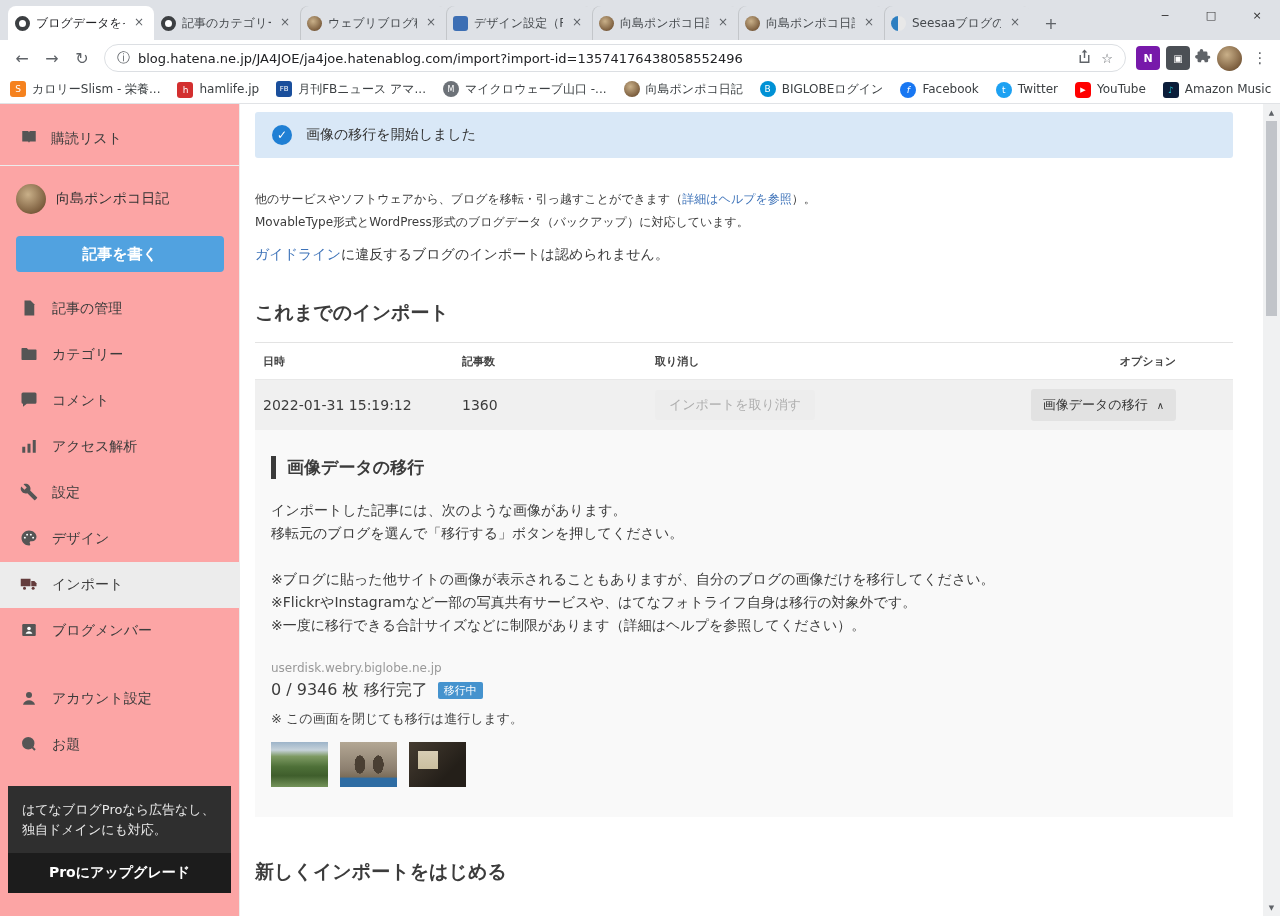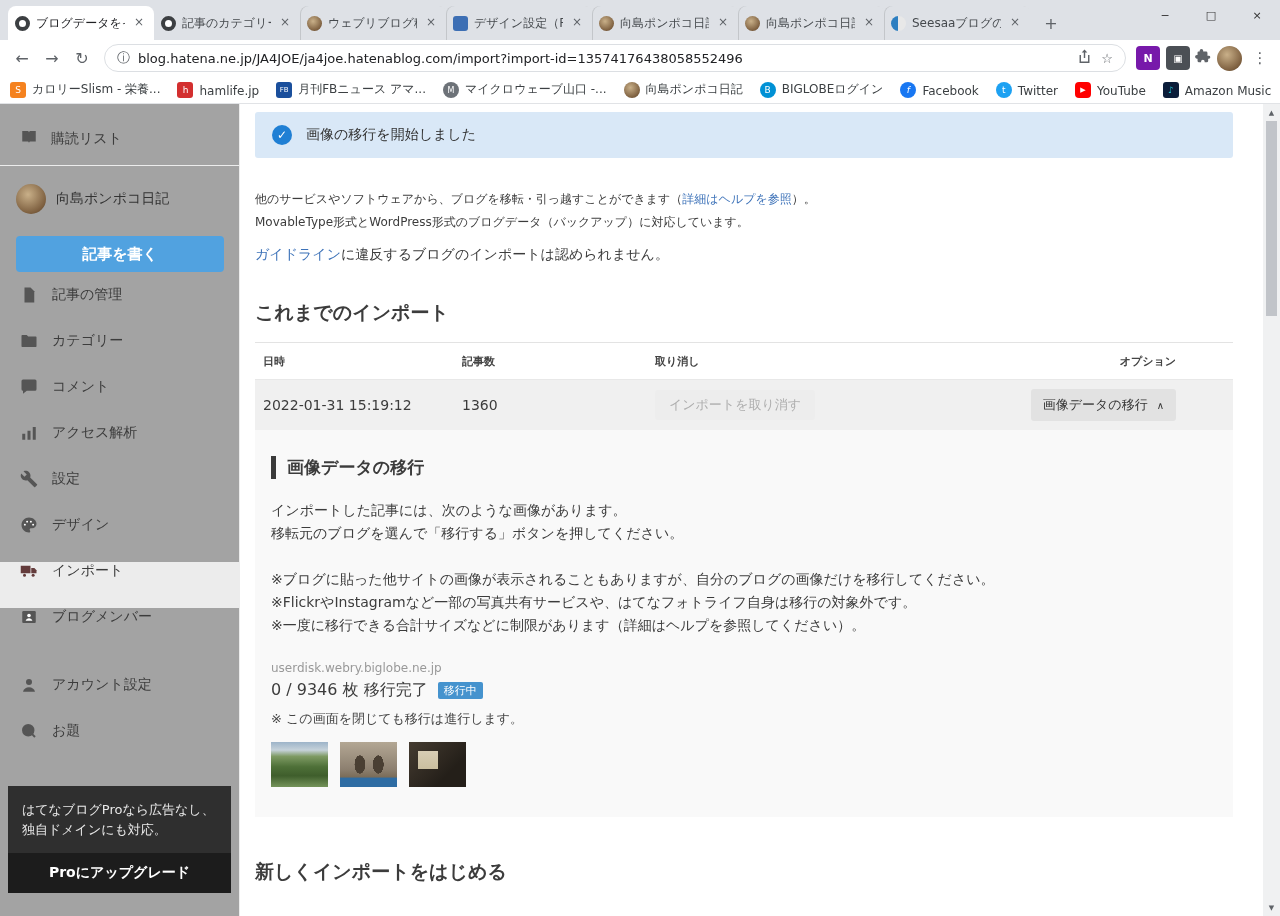--- a/index.html
+++ b/index.html
@@ -34,44 +34,44 @@
 .ext{width:24px;height:24px;border-radius:4px;display:flex;align-items:center;justify-content:center;flex:none;margin:0 2px}
 .ext-n{background:#7719aa}
 .ext-n::after{content:"N";color:#fff;font-size:11px;font-weight:bold}
 .ext-dark{background:#4b4f55}
 .ext-dark::after{content:"▣";color:#fff;font-size:10px}
 .avatar-xs{width:25px;height:25px;border-radius:50%;background:radial-gradient(circle at 40% 35%,#c9b089,#7d5f3f 70%,#4e3a24);flex:none;margin:0 4px}
 .kebab{font-size:15px;color:#5f6368;width:24px;text-align:center;flex:none}
 
 
 .bookmarks{height:28px;background:#fff;border-bottom:1px solid #e1e3e6;display:flex;align-items:center;padding:0 10px;font-size:12px;color:#3c4043}
-.bm{display:flex;align-items:flex-end;gap:6px;margin-right:17px;white-space:nowrap;cursor:default}
+.bm{display:flex;align-items:flex-start;gap:6px;margin-right:17px;white-space:nowrap;cursor:default}
 .fi{width:16px;height:16px;border-radius:3px;display:inline-flex;align-items:center;justify-content:center;font-size:9px;color:#fff;flex:none}
 .fi-slism{background:#f5821f}.fi-slism::after{content:"S"}
 .fi-ham{background:#d32f2f}.fi-ham::after{content:"h"}
 .fi-fbnews{background:#1a4f9c}.fi-fbnews::after{content:"FB";font-size:7px}
 .fi-micro{background:#6d7278;border-radius:50%}.fi-micro::after{content:"M";font-size:8px}
 .fi-tanuki{background:radial-gradient(circle at 40% 35%,#c9b089,#7d5f3f 70%,#4e3a24);border-radius:50%}
 .fi-biglobe{background:#0091d5;border-radius:50%}.fi-biglobe::after{content:"B"}
 .fi-fb{background:#1877f2;border-radius:50%}.fi-fb::after{content:"f";font-style:italic}
 .fi-tw{background:#1da1f2;border-radius:50%}.fi-tw::after{content:"t"}
 .fi-yt{background:#f00;border-radius:4px}.fi-yt::after{content:"▶";font-size:7px}
 .fi-am{background:#0b1d3a}.fi-am::after{content:"♪";color:#25d1da;font-size:9px}
 .bm-spacer{flex:1}
 .bm-divider{width:1px;height:16px;background:#dadce0;margin:0 10px}
 
 
 .page{position:absolute;top:104px;left:0;right:17px;bottom:0;display:flex;overflow:hidden}
-.sidebar{width:240px;flex:none;border-right:1px solid #ececec;padding-top:10px;overflow:hidden;background:#a3a3a3}
+.sidebar{width:240px;flex:none;border-right:1px solid #ececec;padding-top:10px;overflow:hidden;background:#fca5a5}
 .side-row{display:flex;align-items:center;gap:13px;padding:14px 20px;font-size:14px;color:#3c3c3c;cursor:default}
 .side-divider{border-top:1px solid #ececec;margin:2px 0}
 .blog-row{display:flex;align-items:center;gap:10px;padding:16px;font-size:14px;color:#333}
 .avatar-sm{width:30px;height:30px;border-radius:50%;background:radial-gradient(circle at 40% 35%,#c9b089,#7d5f3f 70%,#4e3a24);flex:none}
 .write-btn{display:block;margin:6px 16px 14px;width:208px;height:36px;background:var(--write-button,#51a2e0);color:#fff;border:none;border-radius:4px;font-size:15px;font-weight:bold;font-family:inherit;cursor:pointer}
-.menu-item{display:flex;align-items:flex-start;gap:14px;padding:0 20px;height:46px;font-size:14px;color:#3c3c3c;cursor:default}
+.menu-item{display:flex;align-items:center;gap:14px;padding:0 20px;height:46px;font-size:14px;color:#3c3c3c;cursor:default}
 .menu-item svg{width:18px;height:18px;fill:#555;flex:none}
 .menu-item.active{background:var(--active-item-bg,#ececec)}
 .menu-item.active svg{fill:#643c3c}
 .menu-gap{height:22px}
 .pro-box{margin:18px 8px 0;background:var(--pro-bg,#2f2f2f);color:#e8e8e8;padding:14px 14px 0;font-size:13px;line-height:20px}
 .pro-btn{display:block;margin:13px -14px 0;width:calc(100% + 28px);height:40px;background:#1c1c1c;color:#fff;border:none;font-weight:bold;font-size:14px;font-family:inherit;cursor:pointer}
 
 
 .content{flex:1;padding:8px 30px 0 15px;overflow:hidden;background:#fff;min-width:0}
 .notice{height:46px;background:var(--notice-bg,#d9e8f7);border-radius:3px;display:flex;align-items:center;padding:0 17px;gap:14px;font-size:14px;color:#333}

